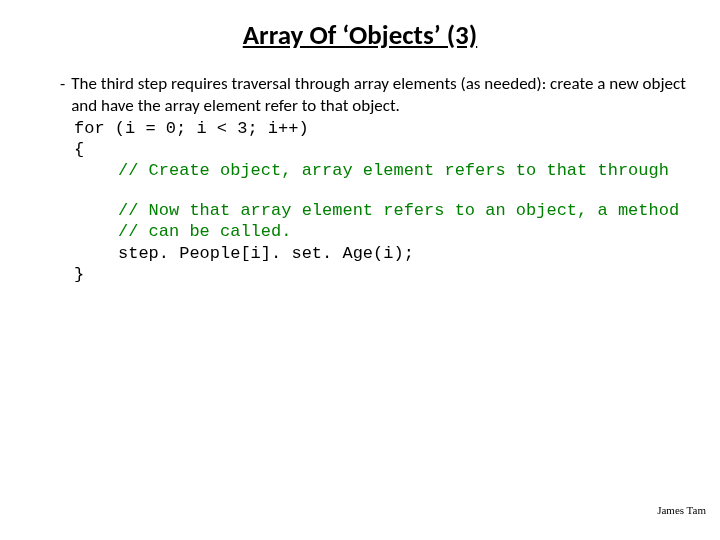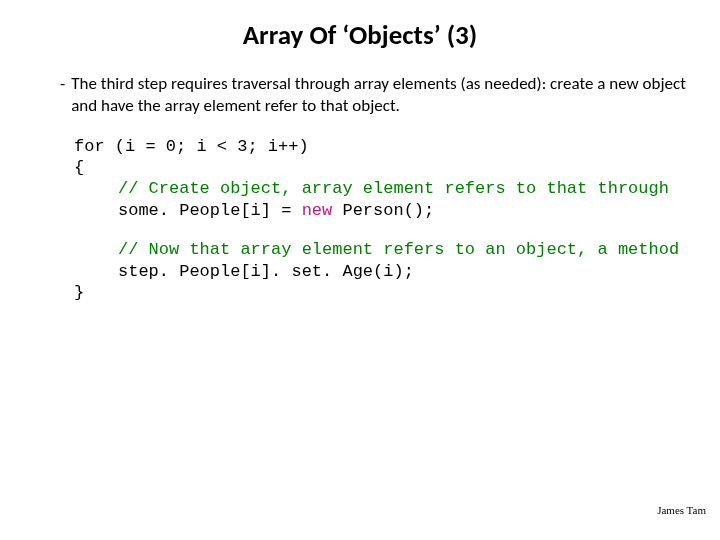--- a/index.html
+++ b/index.html
@@ -12,20 +12,21 @@
       height: 540px;
       background: #fff;
       font-family: Calibri, Arial, sans-serif;
       padding: 18px 20px 10px 20px;
       position: relative;
     }
     .title {
       text-align: center;
       font-weight: bold;
       font-size: 27px;
+      text-decoration: underline;
       color: #000;
       margin-bottom: 22px;
     }
     .content {
       padding-left: 40px;
       padding-right: 10px;
     }
     .bullet-row {
       display: flex;
       font-size: 17px;
@@ -35,21 +36,21 @@
     .dash {
       margin-right: 6px;
     }
     .bullet-text {
     }
     .code-block {
       font-family: "Courier New", Courier, monospace;
       font-size: 17px;
       color: #000;
       line-height: 1.26;
-      margin-top: 19px;
+      margin-top: 1px;
     }
     .indent1 {
       padding-left: 14px;
     }
     .indent2 {
       padding-left: 58px;
     }
     .comment {
       color: #008000;
     }
@@ -76,21 +77,21 @@
 <div class="content">
   <div class="bullet-row">
     <span class="dash">-</span>
     <span class="bullet-text">The third step requires traversal through array elements (as needed): create a new object and have the array element refer to that object.</span>
   </div>
 
   <div class="code-block">
     <div class="indent1">for (i = 0; i &lt; 3; i++)</div>
     <div class="indent1">{</div>
     <div class="indent2"><span class="comment">// Create object, array element refers to that through</span></div>
-    <div class="indent2"><span>some. People[i] = </span><span class="keyword">new</span><span> Person();</span></div>
     <div class="spacer"></div>
     <div class="indent2"><span class="comment">// Now that array element refers to an object, a method</span></div>
+    <div class="indent2"><span class="comment">// can be called.</span></div>
     <div class="indent2">step. People[i]. set. Age(i);</div>
     <div class="indent1">}</div>
   </div>
 </div>
 
 <div class="footer">James Tam</div>
 
 </body></html>

